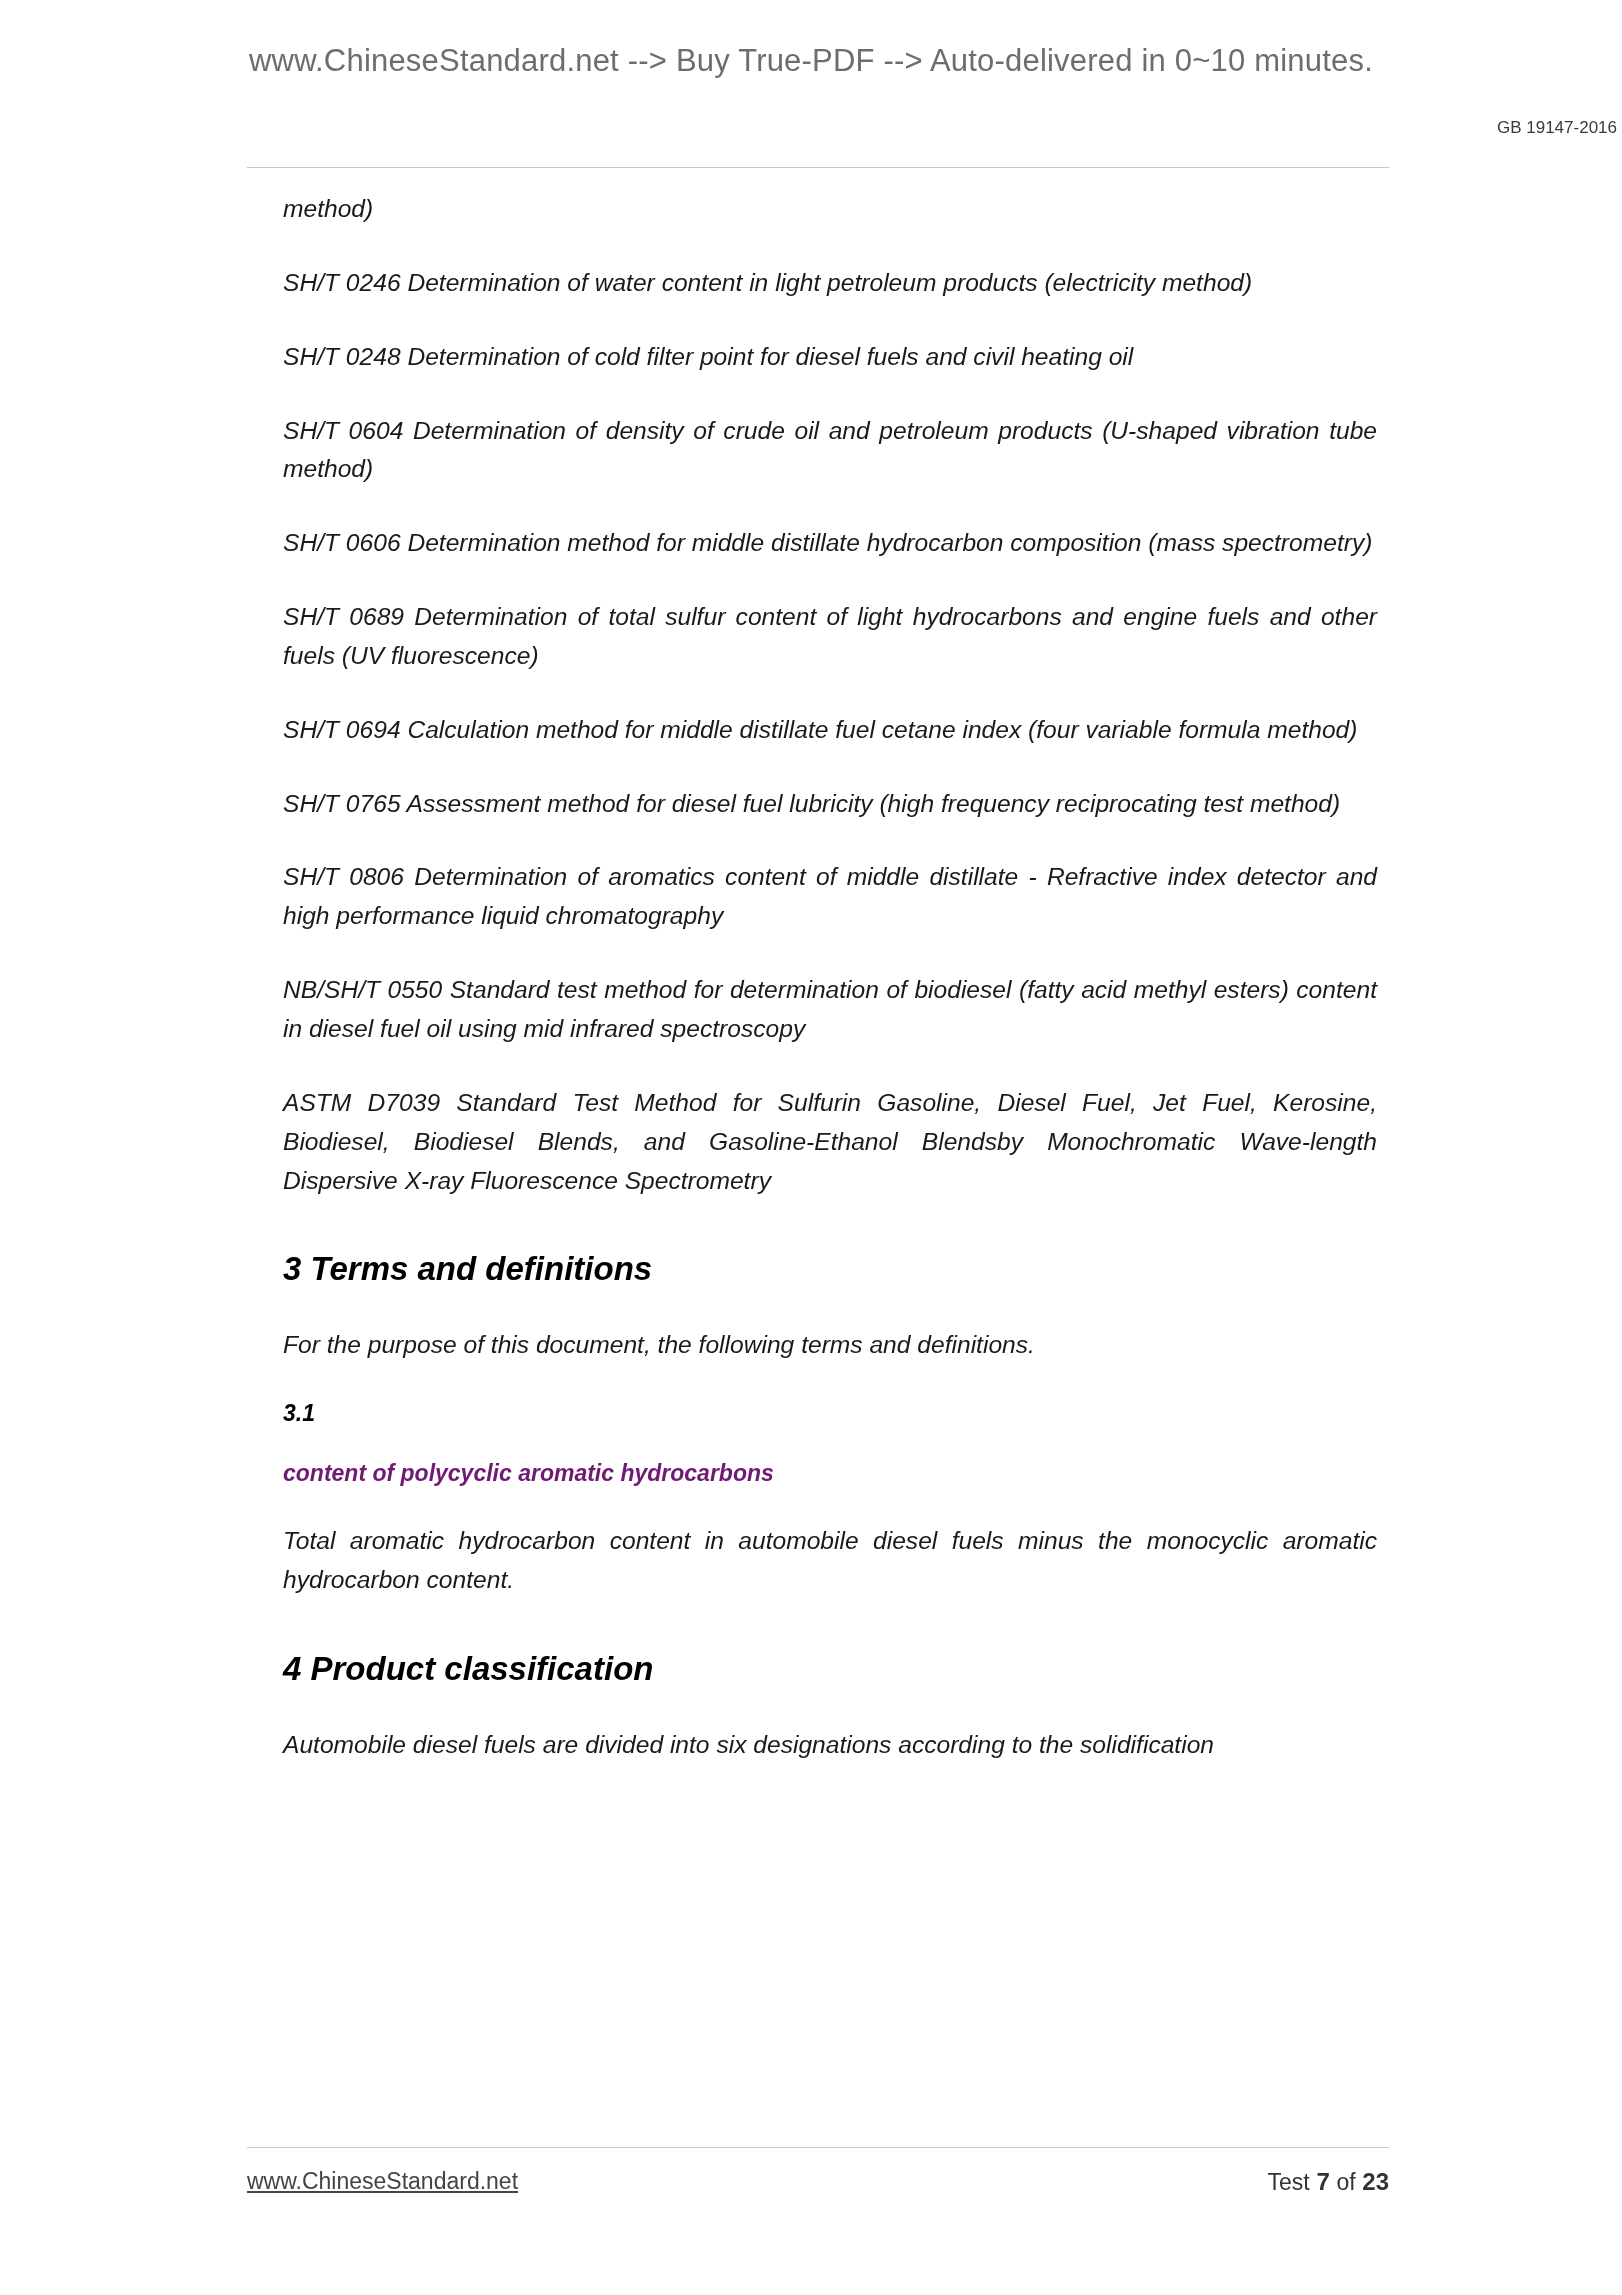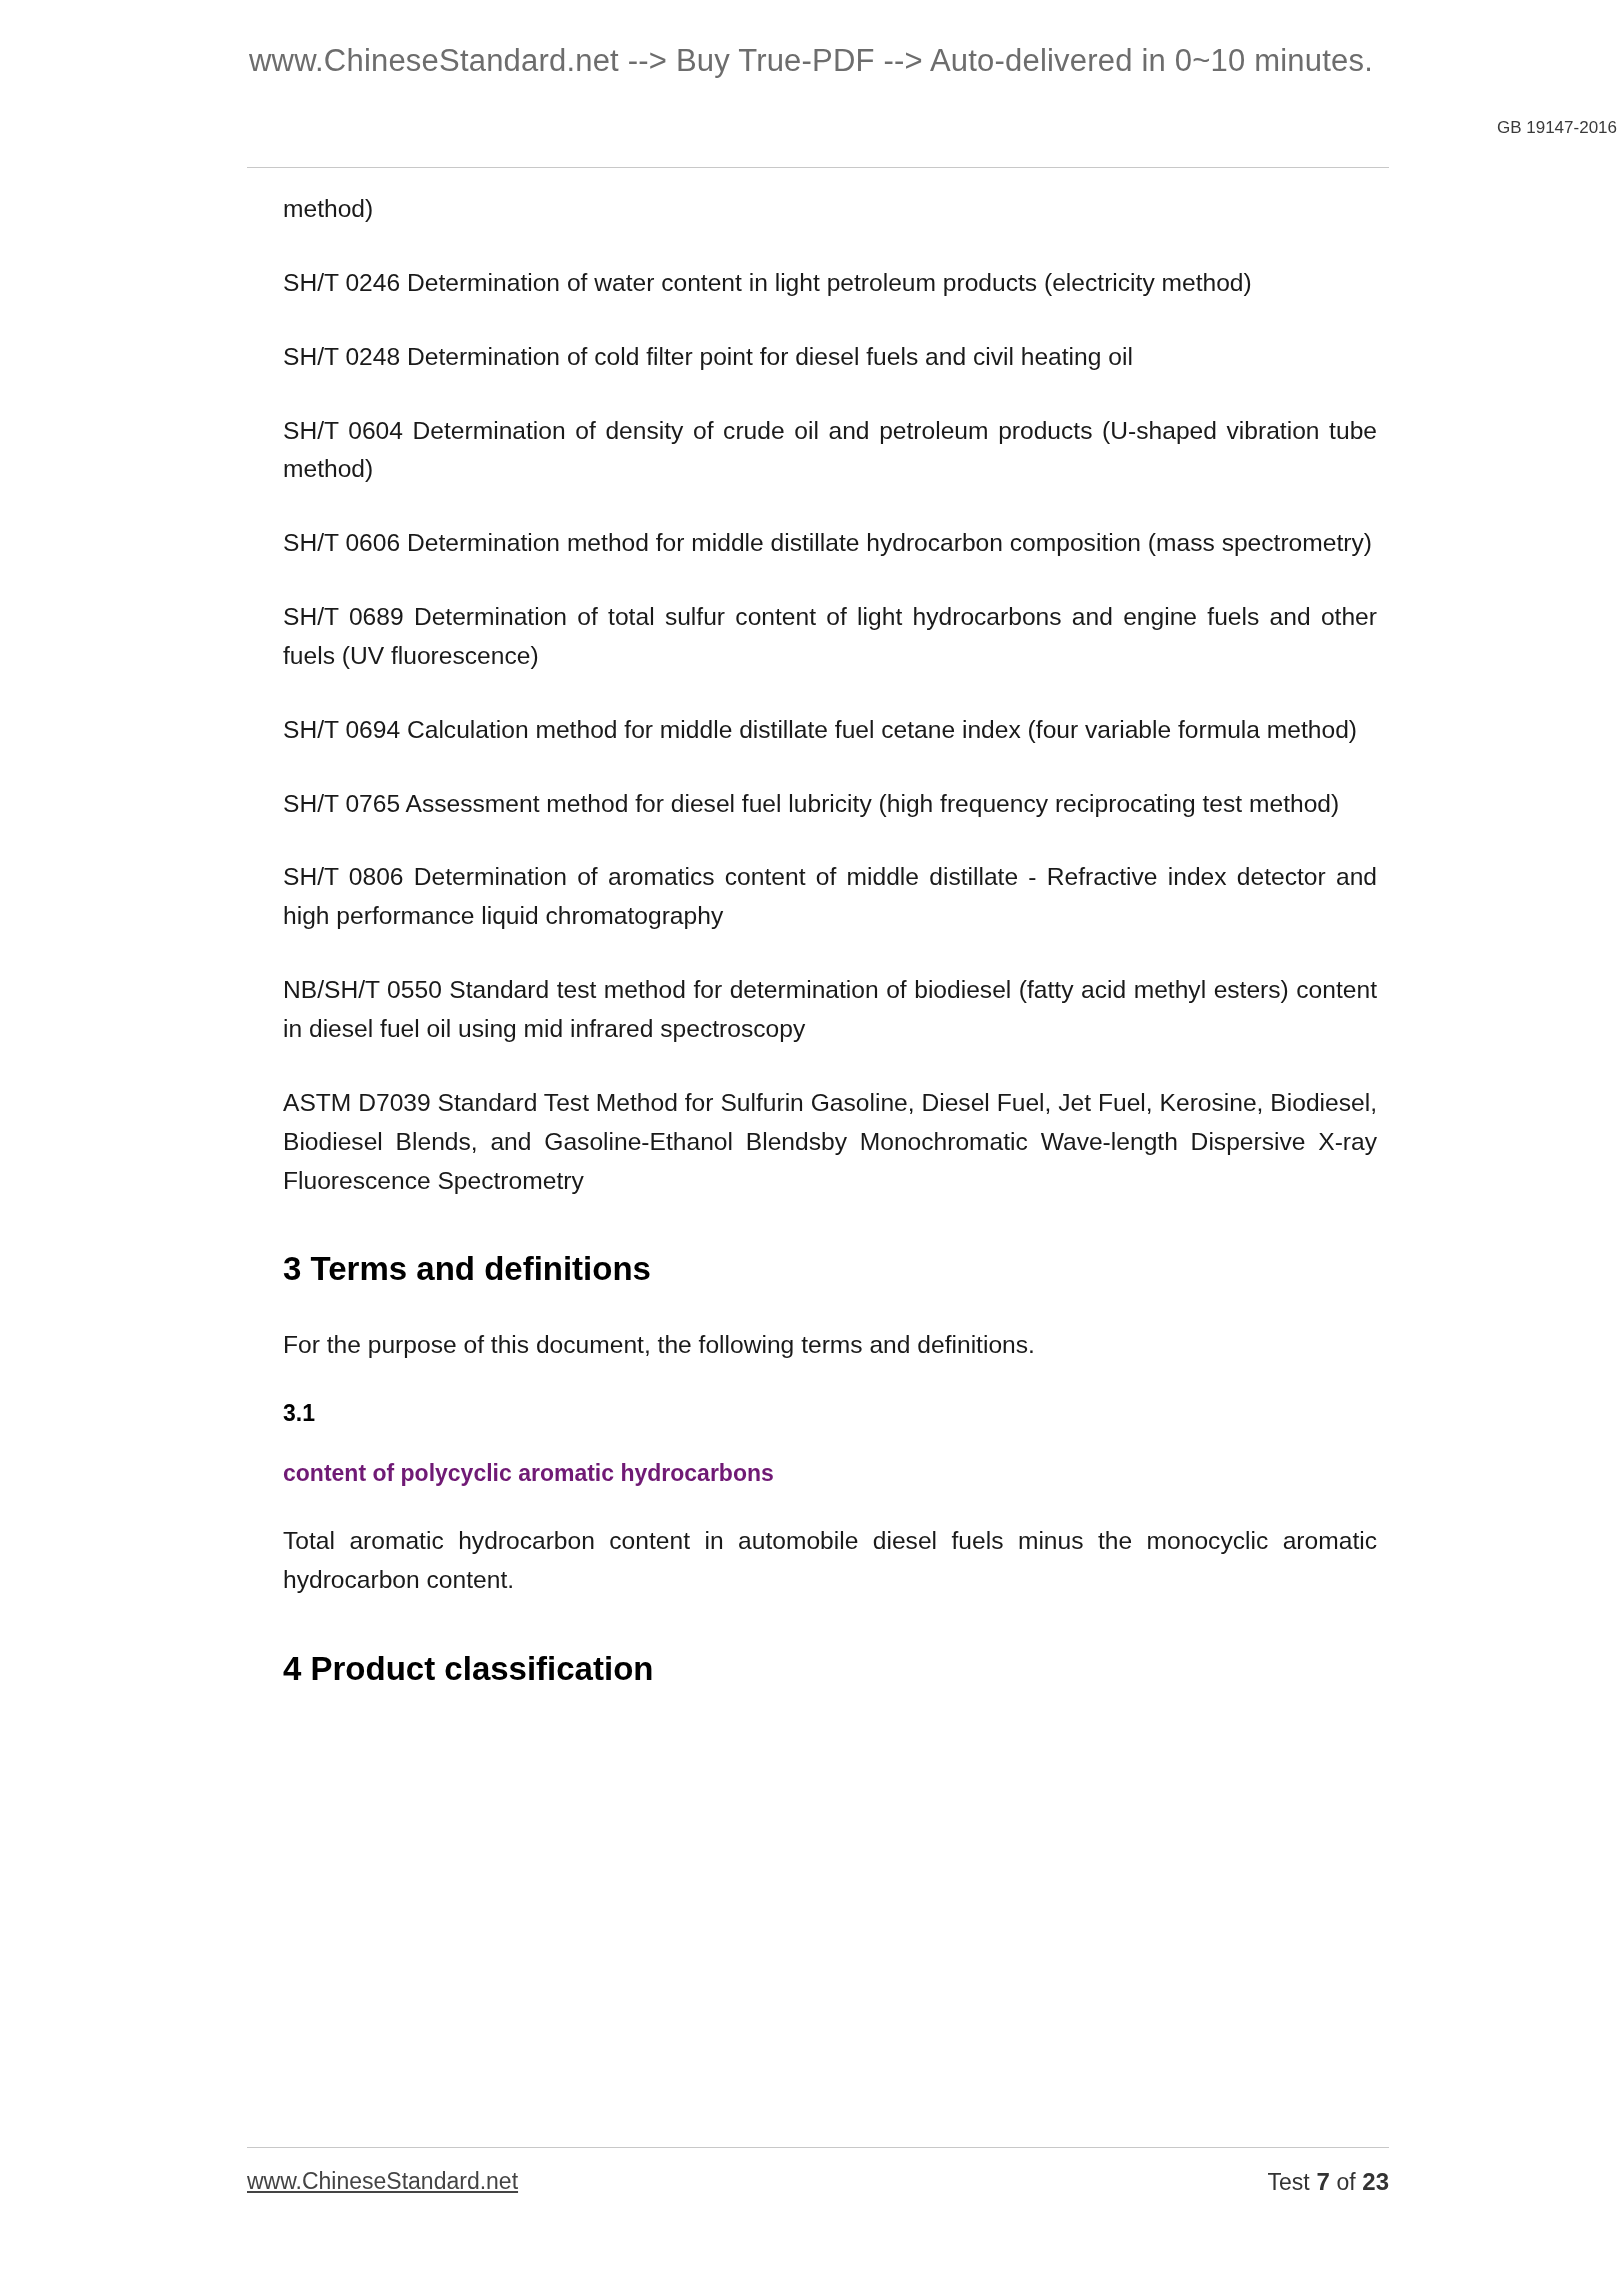--- a/index.html
+++ b/index.html
@@ -45,20 +45,21 @@
     left: 242px;
     width: 1142px;
     height: 0.8px;
     background: #c8c8c8;
   }
   .content {
     position: absolute;
     top: 190px;
     left: 278px;
     width: 1094px;
+    font-style: italic;
   }
   p.para {
     margin: 0 0 35px 0;
     font-size: 24.6px;
     line-height: 1.58;
     text-align: justify;
     text-justify: inter-word;
     color: #1a1a1a;
   }
   p.para.nojust {
@@ -149,20 +150,21 @@
     <p class="para">NB/SH/T 0550 Standard test method for determination of biodiesel (fatty acid methyl esters) content in diesel fuel oil using mid infrared spectroscopy</p>
     <p class="para">ASTM D7039 Standard Test Method for Sulfurin Gasoline, Diesel Fuel, Jet Fuel, Kerosine, Biodiesel, Biodiesel Blends, and Gasoline-Ethanol Blendsby Monochromatic Wave-length Dispersive X-ray Fluorescence Spectrometry</p>
 
     <h2 class="heading">3 Terms and definitions</h2>
     <p class="para nojust">For the purpose of this document, the following terms and definitions.</p>
     <p class="subnum">3.1</p>
     <p class="term">content of polycyclic aromatic hydrocarbons</p>
     <p class="para">Total aromatic hydrocarbon content in automobile diesel fuels minus the monocyclic aromatic hydrocarbon content.</p>
 
     <h2 class="heading">4 Product classification</h2>
+    <p class="para nojust">Automobile diesel fuels are divided into six designations according to the solidification</p>
 
   </div>
 
   <div class="rule-bottom"></div>
 
   <div class="footer">
     <span class="footer-link">www.ChineseStandard.net</span>
     <span class="footer-page"><span>Test</span><span class="sp"></span><b>7</b><span class="sp"></span><span>of</span><span class="sp"></span><b>23</b></span>
   </div>
 

